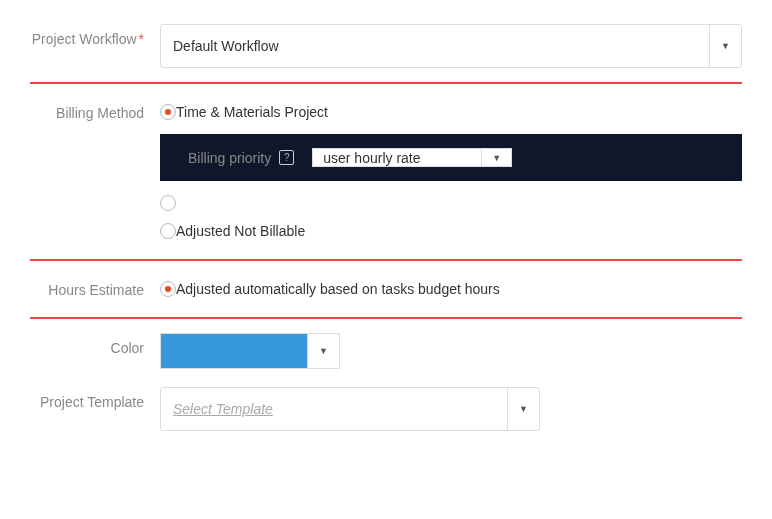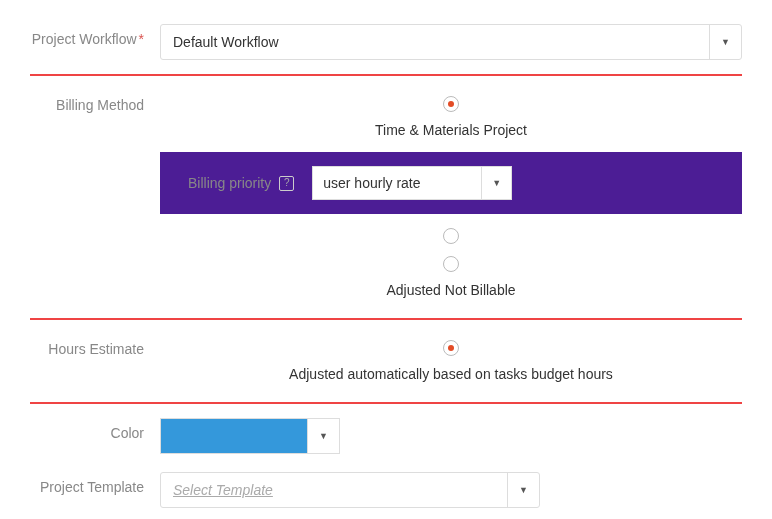--- a/index.html
+++ b/index.html
@@ -34,21 +34,21 @@
   .req { color: #d9534f; margin-left: 2px; }
   .field-col {
     flex: 1;
     min-width: 0;
   }
   .select {
     display: flex;
     border: 1px solid #ddd;
     border-radius: 3px;
     background: #fff;
-    height: 36px;
+    height: 44px;
     align-items: stretch;
     overflow: hidden;
   }
   .select-value {
     flex: 1;
     padding: 0 12px;
     display: flex;
     align-items: center;
     color: #333;
   }
@@ -57,24 +57,22 @@
     width: 32px;
     border-left: 1px solid #ddd;
     display: flex;
     align-items: center;
     justify-content: center;
     color: #555;
     font-size: 9px;
   }
   .radio-line {
     display: flex;
-    align-items: center;
+    align-items: flex-end;
     padding: 6px 0;
-    gap: 10px;
-    flex-direction: column;
   }
   .radio {
     width: 16px;
     height: 16px;
     border: 1px solid #bbb;
     border-radius: 50%;
     background: #fff;
     display: inline-flex;
     align-items: center;
     justify-content: center;
@@ -84,21 +82,21 @@
     width: 6px;
     height: 6px;
     border-radius: 50%;
     background: #e34c26;
     display: none;
   }
   .radio.checked .dot { display: block; }
   .radio-label { color: #333; }
   .sub-panel {
     margin: 8px 0;
-    background: #4c1d95;
+    background: #0f172a;
     padding: 14px 10px 14px 28px;
     display: flex;
     align-items: center;
     gap: 8px;
   }
   .sub-label { color: #888; }
   .help-icon {
     display: inline-flex;
     align-items: center;
     justify-content: center;
@@ -108,21 +106,21 @@
     color: #aaa;
     font-size: 10px;
     line-height: 1;
     border-radius: 2px;
     margin-right: 10px;
   }
   .select-sm {
     display: flex;
     border: 1px solid #ddd;
     background: #fff;
-    height: 34px;
+    height: 19px;
     align-items: stretch;
     width: 200px;
   }
   .select-sm .select-value { padding: 0 10px; }
   .select-sm .select-caret { width: 30px; }
   .color-select {
     display: flex;
     height: 36px;
     width: 180px;
     border: 1px solid #ddd;

